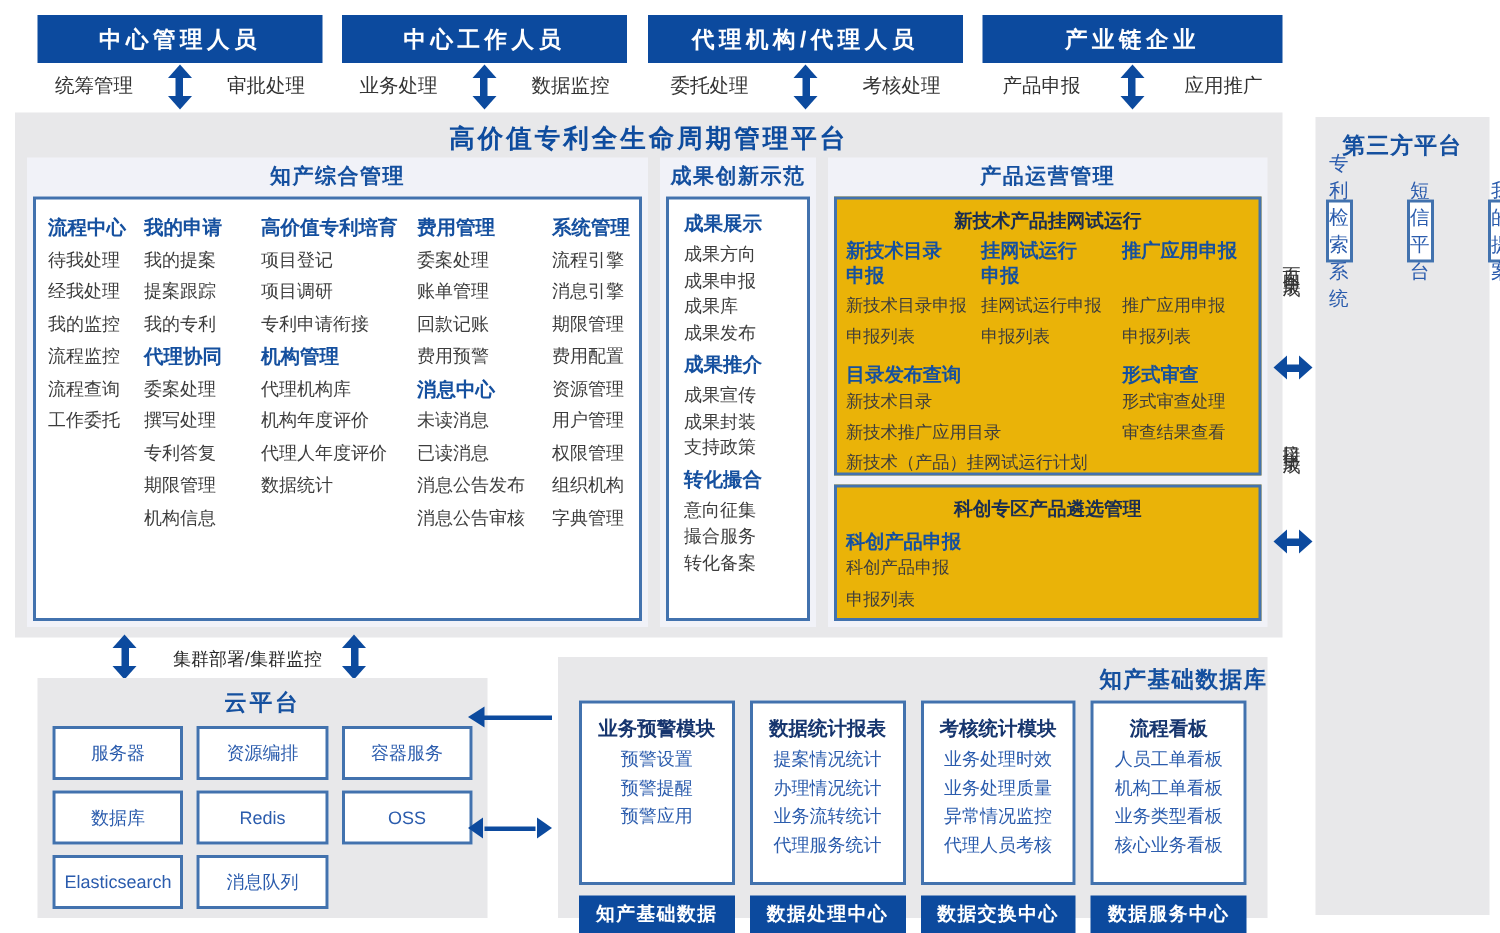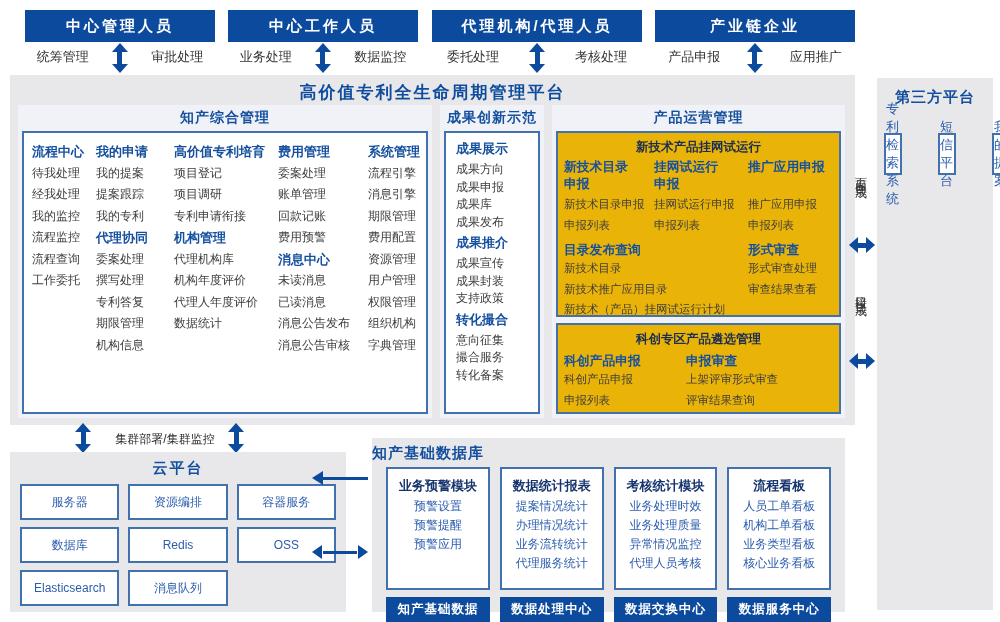--- a/index.html
+++ b/index.html
@@ -71,33 +71,33 @@
   .vtext{position:absolute;writing-mode:vertical-rl;font-size:12px;color:#333;letter-spacing:3px;}
 
   
   .right-panel{position:absolute;left:877px;top:78px;width:116px;height:532px;background:var(--panel);}
   .right-title{text-align:center;padding-top:10px;font-size:15px;font-weight:bold;color:var(--stitle);letter-spacing:1px;}
   .tp-list{position:absolute;top:55px;left:7px;right:8px;display:flex;gap:36px;}
   .tp-box{height:42px;background:#fff;border:2px solid var(--border);color:var(--link);
     font-size:13px;font-weight:500;display:flex;align-items:center;justify-content:center;letter-spacing:1px;}
 
   
-  .cloud-panel{position:absolute;left:10px;top:452px;width:336px;height:160px;background:var(--panel);}
+  .cloud-panel{position:absolute;left:25px;top:452px;width:300px;height:160px;background:var(--panel);}
   .cloud-title{text-align:center;padding-top:7px;font-size:15px;font-weight:bold;color:var(--stitle);letter-spacing:2px;}
   .cloud-grid{position:absolute;top:32px;left:10px;right:10px;display:grid;
     grid-template-columns:repeat(3,1fr);gap:7px 9px;}
   .cloud-box{height:36px;background:#fff;border:2px solid var(--border);color:var(--link);
     font-size:12px;font-weight:400;display:flex;align-items:center;justify-content:center;}
 
   .cluster-label{position:absolute;left:100px;top:431px;width:130px;text-align:center;
     font-size:12px;color:#2b2b2b;font-weight:500;}
 
   
   .db-panel{position:absolute;left:372px;top:438px;width:473px;height:174px;background:var(--panel);}
-  .db-title{text-align:left;padding-top:6px;font-size:15px;font-weight:bold;color:var(--stitle);letter-spacing:1px;}
+  .db-title{text-align:right;padding-top:6px;font-size:15px;font-weight:bold;color:var(--stitle);letter-spacing:1px;}
   .db-cols{position:absolute;top:29px;left:14px;right:14px;display:flex;gap:10px;}
   .db-col{flex:1;}
   .db-box{height:123px;background:#fff;border:2px solid var(--border);text-align:center;padding-top:5px;}
   .db-h{font-size:13px;font-weight:bold;color:var(--dbhead);line-height:23px;}
   .db-item{font-size:12px;color:var(--link);line-height:19px;}
   .db-bar{margin-top:7px;height:25px;background:var(--blue);color:#fff;font-size:12.5px;font-weight:bold;
     display:flex;align-items:center;justify-content:center;letter-spacing:1px;}
 </style>
 </head>
 <body>
@@ -289,27 +289,20 @@
       </div>
 
       <div class="pbox" style="top:218px;bottom:4px">
         <div class="pbox-title">科创专区产品遴选管理</div>
         <div class="prow" style="margin-top:2px">
           <div style="width:122px">
             <div class="g-h">科创产品申报</div>
             <div>
                 <div class="g-item">科创产品申报</div>
                 <div class="g-item">申报列表</div>
-              </div>
-          </div>
-          <div>
-            <div class="g-h">申报审查</div>
-            <div>
-                <div class="g-item">上架评审形式审查</div>
-                <div class="g-item">评审结果查询</div>
               </div>
           </div>
         </div>
       </div>
     </div>
   </div>
 
   <div class="vtext" style="left:852px;top:168px">页面集成</div>
   <div class="h-arrow" style="left:849px;top:237px"></div>
   <div class="vtext" style="left:852px;top:286px">接口集成</div>

